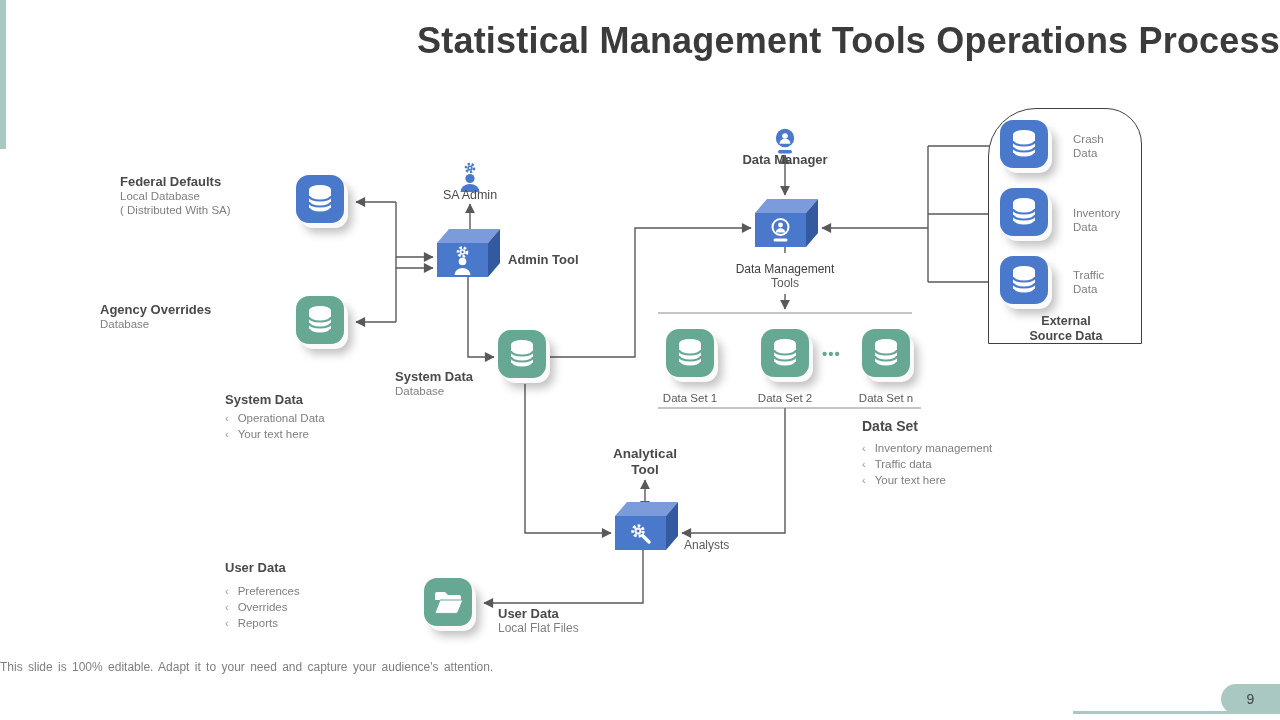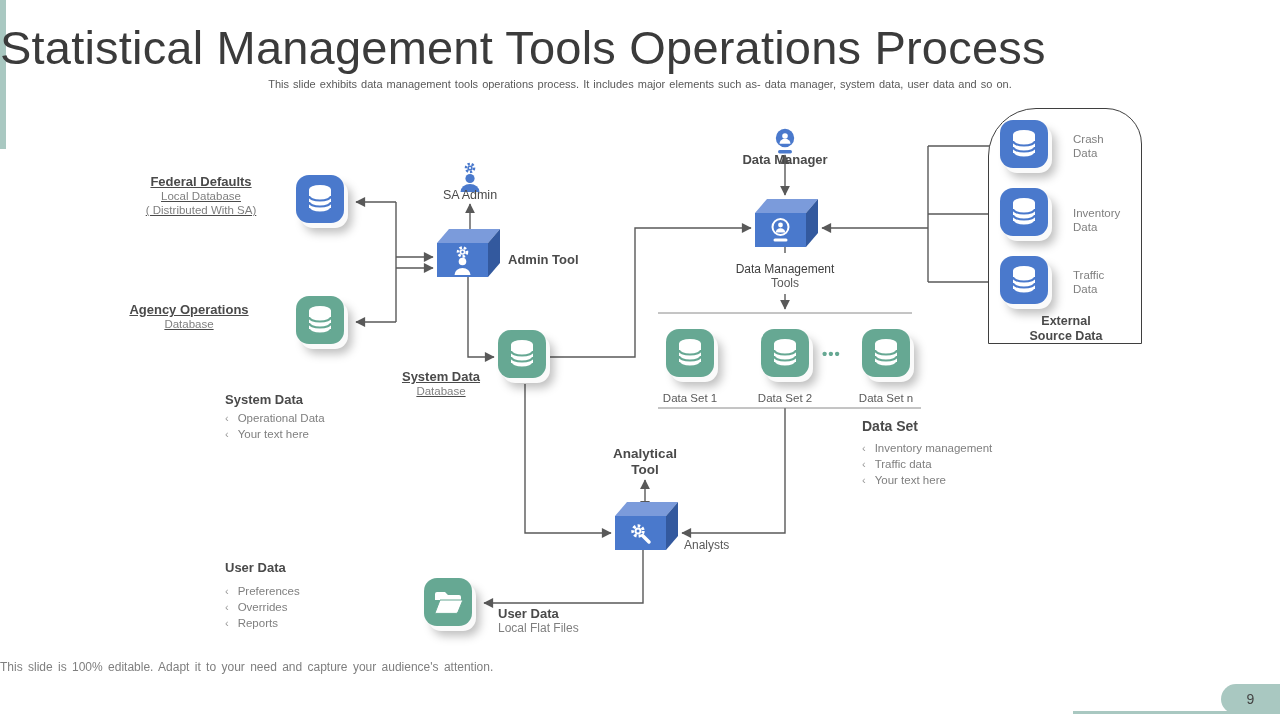--- a/index.html
+++ b/index.html
@@ -1,30 +1,30 @@
 <!DOCTYPE html>
 <html><head>
 <meta charset="utf-8">
 <style>
   html,body{margin:0;padding:0;background:#fff;}
   .slide{position:relative;width:1280px;height:720px;background:#fff;overflow:hidden;
          font-family:"Liberation Sans",sans-serif;color:#4a4a4a;}
   .abs{position:absolute;}
-  .title{left:0;top:20px;width:1280px;text-align:left;font-size:47px;font-weight:400;
+  .title{left:0;top:20px;width:1280px;text-align:right;font-size:36px;font-weight:700;
          color:#3b3b3b;letter-spacing:.2px;}
   .subtitle{left:0;top:78px;width:1280px;text-align:center;font-size:11px;color:#595959;word-spacing:1px;}
   .footer{left:0;top:660px;width:1280px;font-size:12px;color:#7f7f7f;word-spacing:2px;}
   .accent-bar{left:0;top:0;width:6px;height:149px;background:#a9c8c1;}
   .page-line{left:1073px;top:711px;width:207px;height:3px;background:#a9c8c1;}
   .page-tab{left:1221px;top:684px;width:59px;height:30px;background:#a9c8c1;
             border-radius:16px 0 0 16px;text-align:center;line-height:30px;
             font-size:14px;color:#444;}
   .lbl-b{font-weight:bold;color:#4a4a4a;font-size:13px;line-height:15px;}
   .lbl-s{color:#7f7f7f;font-size:11.5px;line-height:14px;}
-  .tright{text-align:center;text-decoration:underline;}
+  .tright{text-align:left;}
   .tcenter{text-align:center;}
   .dbcard{position:absolute;width:48px;height:48px;border-radius:13px;
           display:flex;align-items:center;justify-content:center;
           box-shadow:4px 5px 0 0 #fafafa,8px 10px 10px rgba(0,0,0,.25);}
   .dbcard.blue{background:#4a79cc;color:#4a79cc;}
   .dbcard.teal{background:#66a893;color:#66a893;}
   .blist{position:absolute;font-size:11.5px;color:#7f7f7f;}
   .blist-title{font-weight:bold;color:#4a4a4a;font-size:13px;margin-bottom:3px;}
   .blist-item{display:flex;gap:9px;line-height:16px;}
   .bullet{color:#9a9a9a;font-size:11px;}
@@ -34,21 +34,20 @@
   svg{display:block;}
 </style>
 </head>
 <body>
 
 <div class="slide">
 
   <div class="abs accent-bar"></div>
 
   <div class="abs title">Statistical Management Tools Operations Process</div>
-  <div class="abs subtitle">This slide exhibits data management tools operations process. It includes major elements such as- data manager, system data, user data and so on.</div>
 
   <svg class="abs" style="left:0;top:0" width="1280" height="720">
     <defs>
       <marker id="ah" markerWidth="9" markerHeight="9" refX="7" refY="4" orient="auto">
         <path d="M0.5,0.5 L7.5,4 L0.5,7.5 z" fill="#595959"></path>
       </marker>
       <marker id="ahs" markerWidth="9" markerHeight="9" refX="1" refY="4" orient="auto">
         <path d="M7.5,0.5 L0.5,4 L7.5,7.5 z" fill="#595959"></path>
       </marker>
     </defs>
@@ -98,21 +97,21 @@
   </div>
   <div class="dbcard blue" style="left:296px;top:175px">
     <svg width="28" height="30" viewBox="0 0 28 30">
       <ellipse cx="14" cy="5.5" rx="11" ry="4.5" fill="#fff"></ellipse>
       <path d="M3,5.5 v19 a11,4.5 0 0 0 22,0 v-19 z" fill="#fff"></path>
       <path d="M3,12 a11,4.5 0 0 0 22,0 M3,18 a11,4.5 0 0 0 22,0 M3,24 a11,4.5 0 0 0 22,0" stroke="currentColor" stroke-width="2.2" fill="none"></path>
     </svg>
   </div>
 
   <div class="abs tright" style="left:100px;top:302px;width:178px">
-    <div class="lbl-b">Agency Operations</div>
+    <div class="lbl-b">Agency Overrides</div>
     <div class="lbl-s">Database</div>
   </div>
   <div class="dbcard teal" style="left:296px;top:296px">
     <svg width="28" height="30" viewBox="0 0 28 30">
       <ellipse cx="14" cy="5.5" rx="11" ry="4.5" fill="#fff"></ellipse>
       <path d="M3,5.5 v19 a11,4.5 0 0 0 22,0 v-19 z" fill="#fff"></path>
       <path d="M3,12 a11,4.5 0 0 0 22,0 M3,18 a11,4.5 0 0 0 22,0 M3,24 a11,4.5 0 0 0 22,0" stroke="currentColor" stroke-width="2.2" fill="none"></path>
     </svg>
   </div>
 

